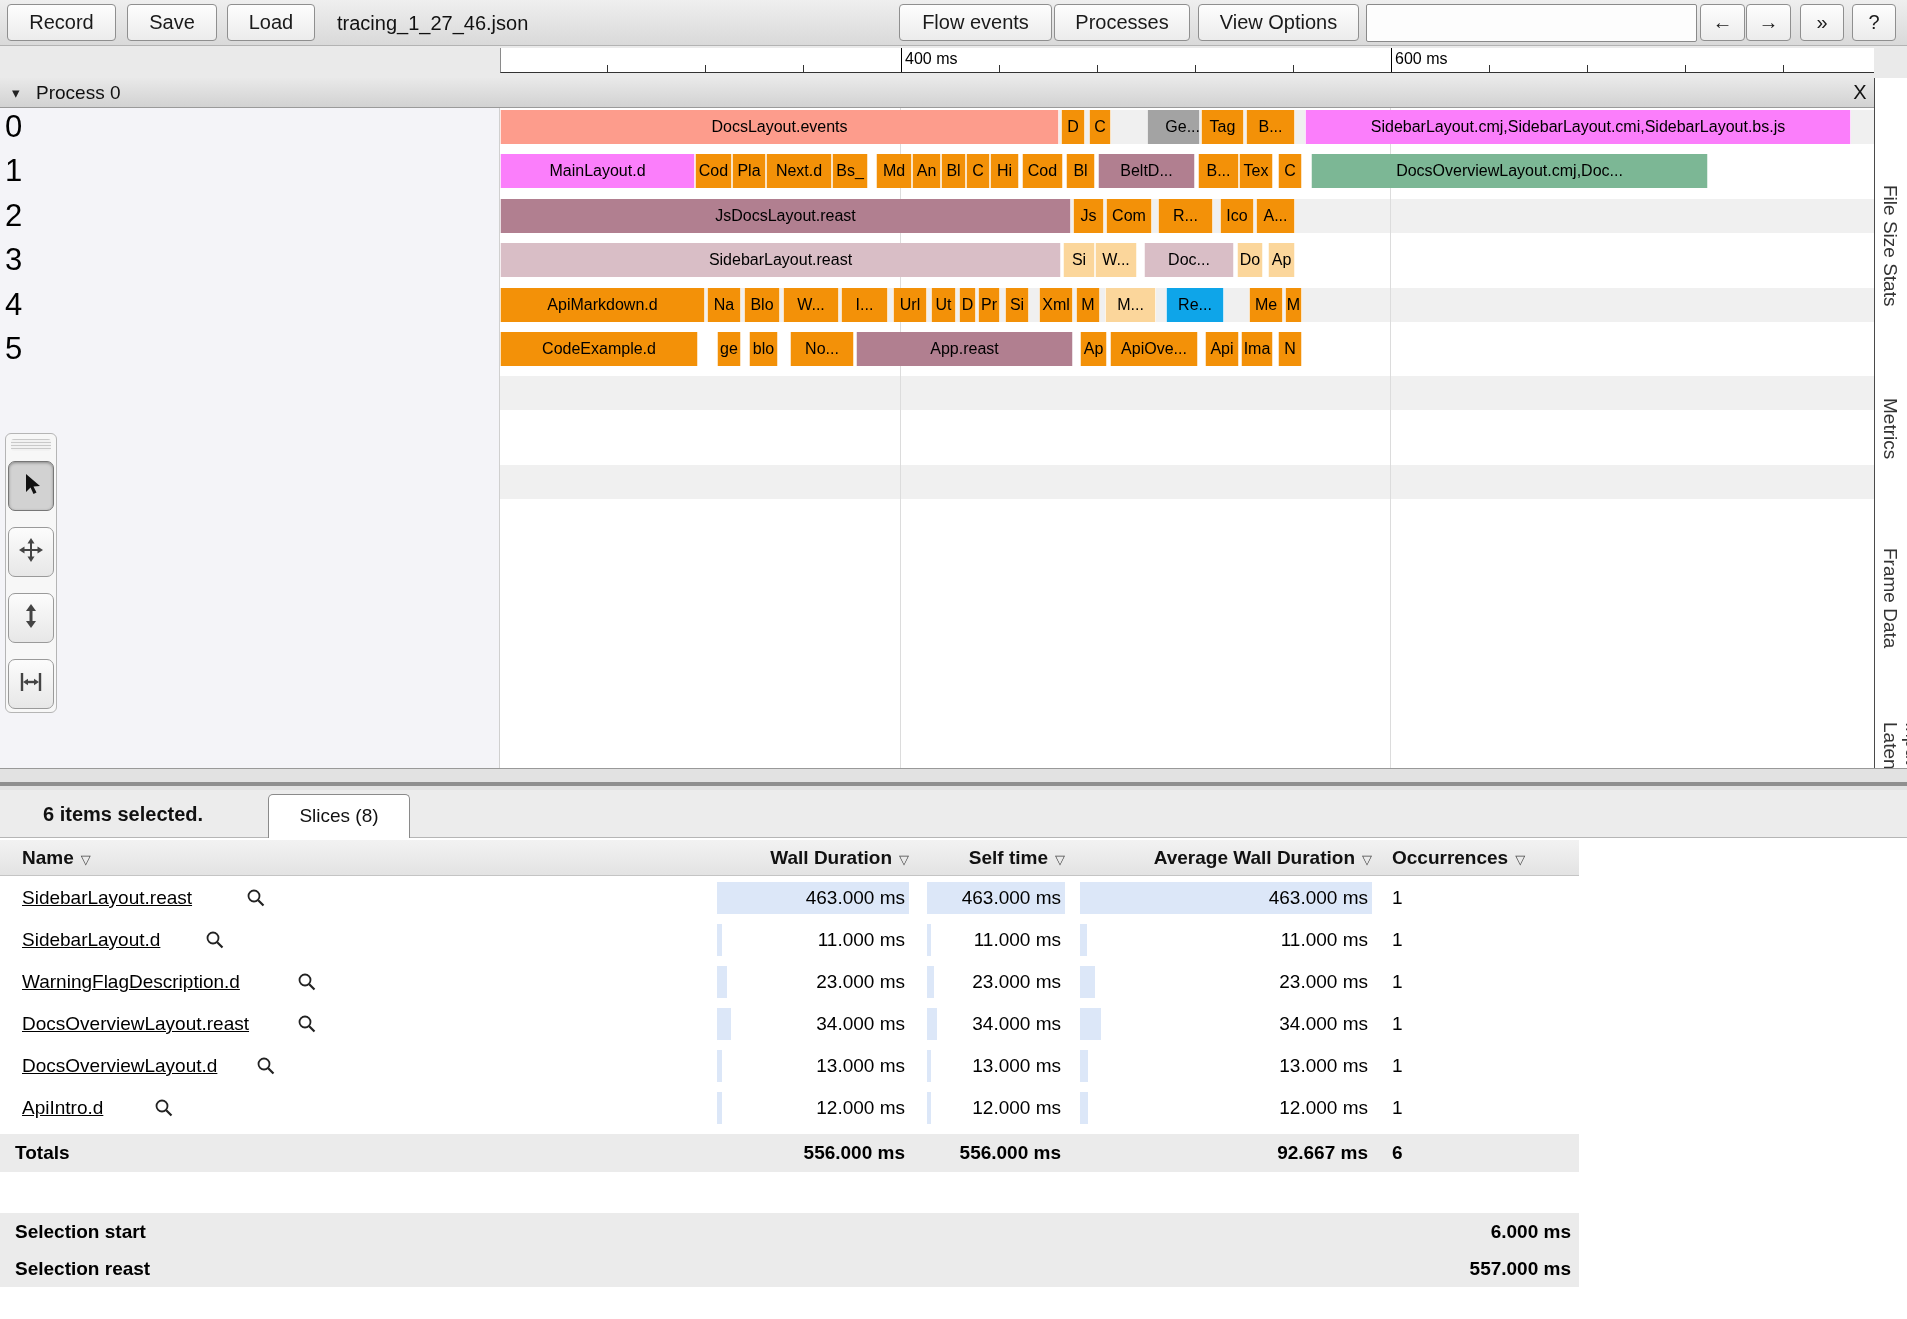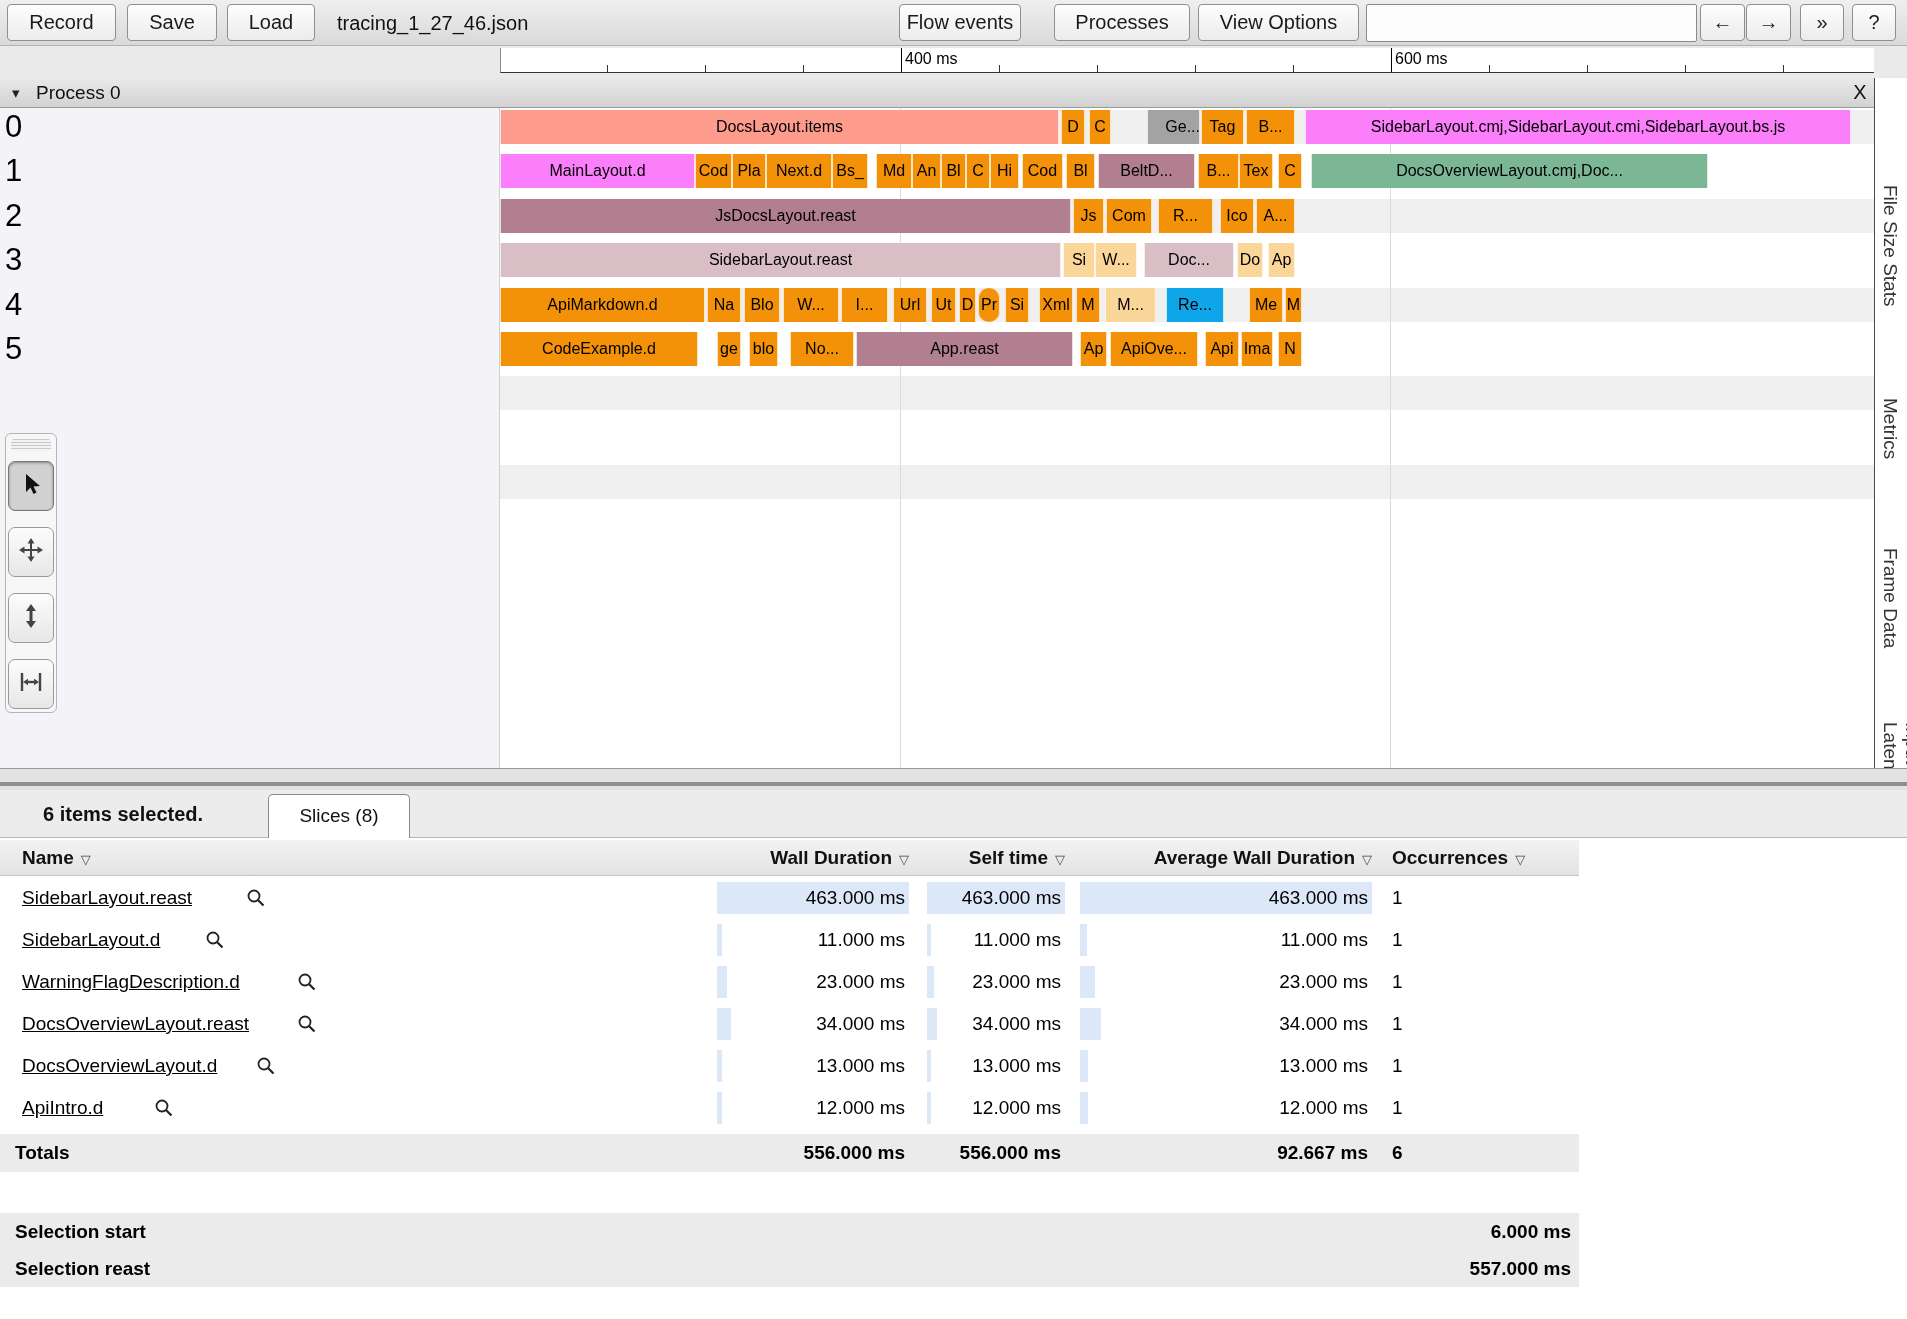--- a/index.html
+++ b/index.html
@@ -96,21 +96,21 @@
 </head>
 <body>
 
 <div id="app">
 
   <div class="toolbar">
     <div class="tb-btn" style="left:7px;width:109px;">Record</div>
     <div class="tb-btn" style="left:127px;width:90px;">Save</div>
     <div class="tb-btn" style="left:227px;width:88px;">Load</div>
     <div class="filename">tracing_1_27_46.json</div>
-    <div class="tb-btn" style="left:899px;width:122px;">Flow events</div>
+    <div class="tb-btn" style="left:899px;width:153px;">Flow events</div>
     <div class="tb-btn" style="left:1054px;width:136px;">Processes</div>
     <div class="tb-btn" style="left:1198px;width:161px;">View Options</div>
     <input class="search" value="" style="">
     <div class="tb-btn" style="left:1700px;width:45px;">←</div>
     <div class="tb-btn" style="left:1746px;width:45px;">→</div>
     <div class="tb-btn" style="left:1800px;width:44px;">»</div>
     <div class="tb-btn" style="left:1852px;width:44px;">?</div>
   </div>
 
   <div class="ruler-strip">
@@ -152,21 +152,21 @@
       <div class="stripe" style="top: 357px; background: rgb(240, 240, 240);"></div>
       <div class="stripe" style="top: 402px; background: rgb(255, 255, 255);"></div>
       <div class="gridline" style="left: 900px;"></div>
       <div class="gridline" style="left: 1390px;"></div>
       <div class="row-num" style="top: 2px;">0</div>
       <div class="row-num" style="top: 46px;">1</div>
       <div class="row-num" style="top: 91px;">2</div>
       <div class="row-num" style="top: 135px;">3</div>
       <div class="row-num" style="top: 180px;">4</div>
       <div class="row-num" style="top: 224px;">5</div>
-      <div class="slice" style="left: 500px; top: 2px; width: 559px; background: rgb(253, 156, 140);">DocsLayout.items</div>
+      <div class="slice" style="left: 500px; top: 2px; width: 559px; background: rgb(253, 156, 140);">DocsLayout.events</div>
       <div class="slice" style="left: 1061px; top: 2px; width: 24px; background: rgb(243, 145, 8);">D</div>
       <div class="slice" style="left: 1089px; top: 2px; width: 22px; background: rgb(243, 145, 8);">C</div>
       <div class="slice" style="left: 1147px; top: 2px; width: 53px; background: #a3a3a3; text-align: right;">Ge...</div>
       <div class="slice" style="left: 1201px; top: 2px; width: 43px; background: rgb(243, 145, 8);">Tag</div>
       <div class="slice" style="left: 1246px; top: 2px; width: 49px; background: rgb(243, 145, 8);">B...</div>
       <div class="slice" style="left: 1305px; top: 2px; width: 546px; background: rgb(251, 126, 251);">SidebarLayout.cmj,SidebarLayout.cmi,SidebarLayout.bs.js</div>
       <div class="slice" style="left: 500px; top: 46px; width: 195px; background: rgb(251, 126, 251);">MainLayout.d</div>
       <div class="slice" style="left: 695px; top: 46px; width: 37px; background: rgb(243, 145, 8);">Cod</div>
       <div class="slice" style="left: 732px; top: 46px; width: 34px; background: rgb(243, 145, 8);">Pla</div>
       <div class="slice" style="left: 766px; top: 46px; width: 66px; background: rgb(243, 145, 8);">Next.d</div>
@@ -196,21 +196,21 @@
       <div class="slice" style="left: 1237px; top: 135px; width: 26px; background: rgb(251, 214, 155);">Do</div>
       <div class="slice" style="left: 1268px; top: 135px; width: 27px; background: rgb(251, 214, 155);">Ap</div>
       <div class="slice" style="left: 500px; top: 180px; width: 205px; background: rgb(243, 145, 8);">ApiMarkdown.d</div>
       <div class="slice" style="left: 707px; top: 180px; width: 34px; background: rgb(243, 145, 8);">Na</div>
       <div class="slice" style="left: 744px; top: 180px; width: 36px; background: rgb(243, 145, 8);">Blo</div>
       <div class="slice" style="left: 783px; top: 180px; width: 56px; background: rgb(243, 145, 8);">W...</div>
       <div class="slice" style="left: 841px; top: 180px; width: 47px; background: rgb(243, 145, 8);">I...</div>
       <div class="slice" style="left: 893px; top: 180px; width: 34px; background: rgb(243, 145, 8);">Url</div>
       <div class="slice" style="left: 931px; top: 180px; width: 25px; background: rgb(243, 145, 8);">Ut</div>
       <div class="slice" style="left: 959px; top: 180px; width: 17px; background: rgb(243, 145, 8);">D</div>
-      <div class="slice" style="left: 978px; top: 180px; width: 22px; background: rgb(243, 145, 8); border-radius: 10px;">Pr</div>
+      <div class="slice" style="left: 978px; top: 180px; width: 22px; background: rgb(243, 145, 8);">Pr</div>
       <div class="slice" style="left: 1005px; top: 180px; width: 24px; background: rgb(243, 145, 8);">Si</div>
       <div class="slice" style="left: 1039px; top: 180px; width: 34px; background: rgb(243, 145, 8);">Xml</div>
       <div class="slice" style="left: 1076px; top: 180px; width: 24px; background: rgb(243, 145, 8);">M</div>
       <div class="slice" style="left: 1105px; top: 180px; width: 51px; background: rgb(251, 214, 155);">M...</div>
       <div class="slice" style="left: 1166px; top: 180px; width: 58px; background: #0ea5e9;">Re...</div>
       <div class="slice" style="left: 1249px; top: 180px; width: 34px; background: rgb(243, 145, 8);">Me</div>
       <div class="slice" style="left: 1285px; top: 180px; width: 17px; background: rgb(243, 145, 8);">M</div>
       <div class="slice" style="left: 500px; top: 224px; width: 198px; background: rgb(243, 145, 8);">CodeExample.d</div>
       <div class="slice" style="left: 717px; top: 224px; width: 24px; background: rgb(243, 145, 8);">ge</div>
       <div class="slice" style="left: 749px; top: 224px; width: 29px; background: rgb(243, 145, 8);">blo</div>

